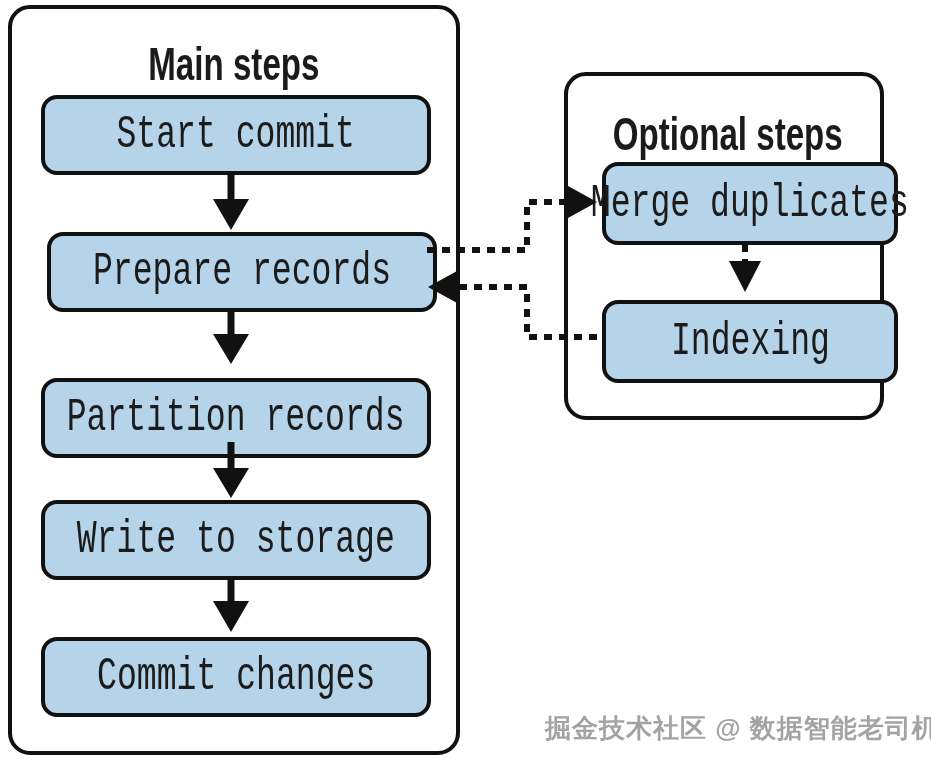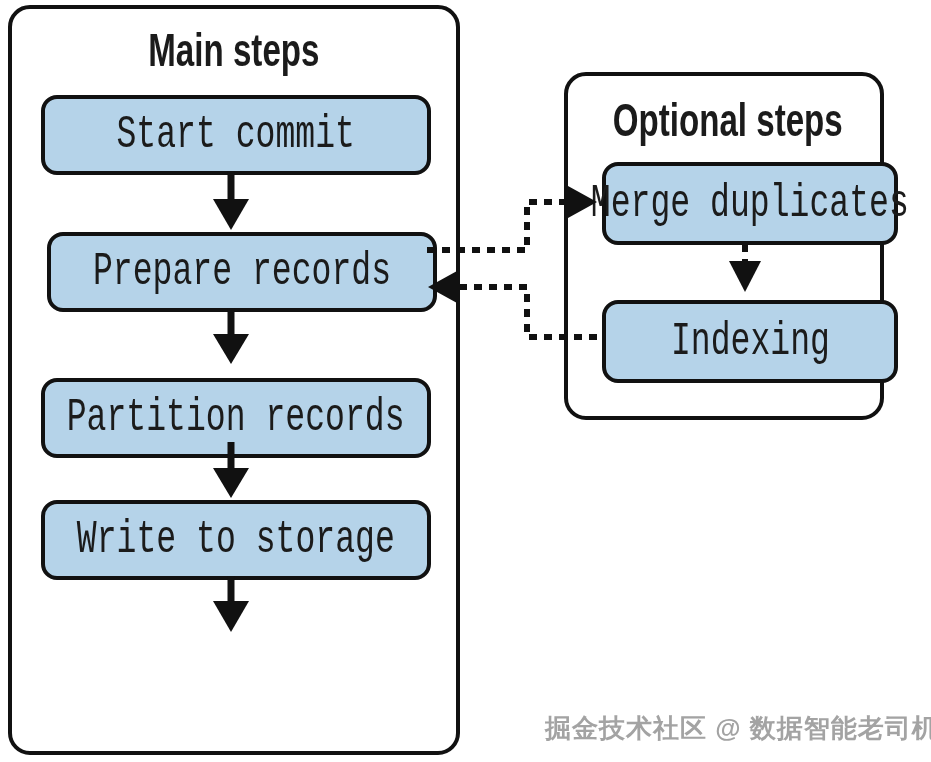--- a/index.html
+++ b/index.html
@@ -26,20 +26,21 @@
     border-radius:22px;
   }
   .group-title{
     position:absolute;
     left:0;right:0;
     text-align:center;
     font-size:46px;
     font-weight:bold;
     white-space:nowrap;
     color:var(--text);
+    margin-top:14px;
   }
   .group-title .tx, .step .tx{
     display:inline-block;
     transform:scaleX(0.72);
     transform-origin:50% 50%;
     white-space:nowrap;
   }
   .step{
     position:absolute;
     box-sizing:border-box;
@@ -88,20 +89,23 @@
     </div>
     <div class="step main-step" style="top:223px;margin-left:6px;">
       <span class="tx">Prepare records</span>
     </div>
     <div class="step main-step" style="top:369px;">
       <span class="tx">Partition records</span>
     </div>
     <div class="step main-step" style="top:491px;">
       <span class="tx">Write to storage</span>
     </div>
+    <div class="step main-step" style="top:628px;">
+      <span class="tx">Commit changes</span>
+    </div>
   </div>
 
   <div class="group" style="left:564px;top:72px;width:320px;height:348px;">
     <div class="group-title" style="top:17px;">
       <span class="tx">Optional steps</span>
     </div>
     <div class="step opt-step" style="top:86px;">
       <span class="tx">Merge duplicates</span>
     </div>
     <div class="step opt-step" style="top:224px;align-items:center;">

